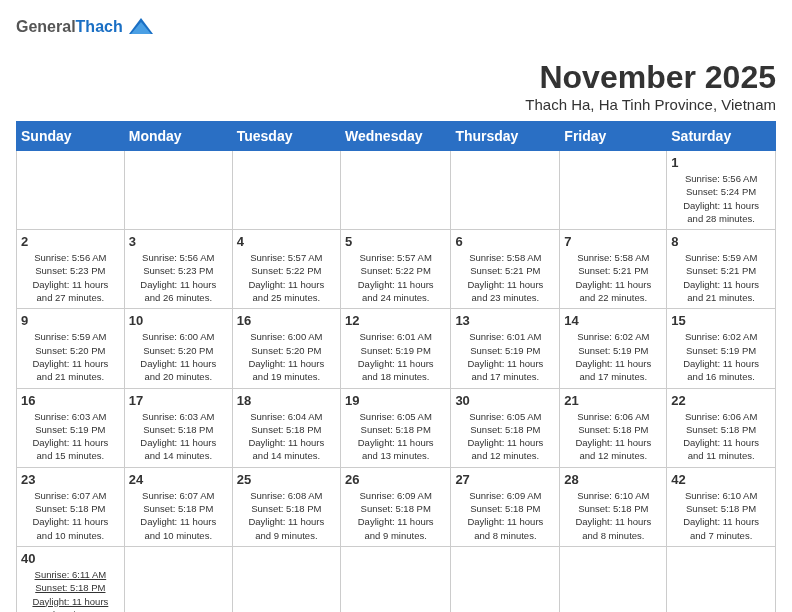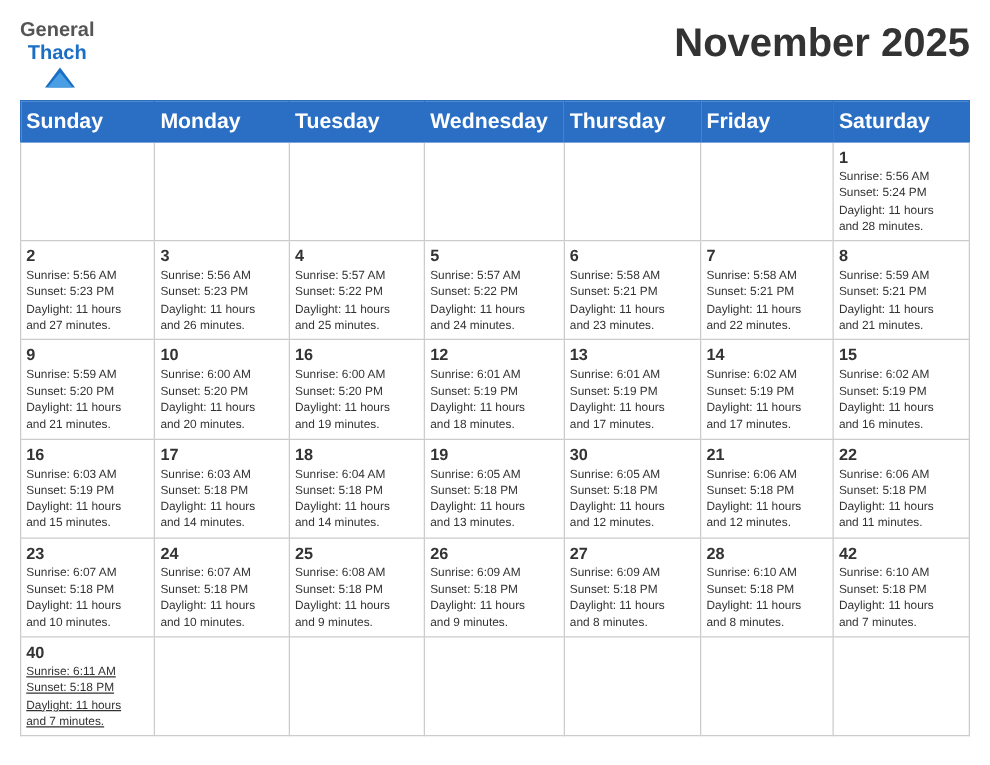--- a/index.html
+++ b/index.html
@@ -16,54 +16,54 @@
       align-items: flex-start;
       margin-bottom: 8px;
     }
     .logo {
       display: flex;
       flex-direction: column;
       align-items: flex-start;
     }
     .logo-text {
       display: flex;
-      align-items: center;
+      align-items: flex-end;
       font-size: 18px;
       font-weight: bold;
       color: #555;
-      flex-direction: column;
     }
     .logo-general { color: #555; font-size: 16px; }
     .logo-blue { color: #1a6fc4; font-size: 16px; }
     .logo-icon {
       width: 28px;
       height: 20px;
       margin-left: 4px;
     }
     .title-area {
       text-align: right;
+      margin-top: 43px;
     }
     .month-title {
       font-size: 32px;
       font-weight: bold;
       color: #333;
     }
     .location-title {
       font-size: 15px;
       color: #333;
     }
     .calendar-table {
       width: 100%;
       border-collapse: collapse;
       border: 1px solid #ccc;
     }
     .calendar-table th {
       background: #2a6fc4;
       color: #fff;
-      font-size: 17px;
+      font-size: 14px;
       padding: 6px 4px;
       text-align: left;
       border: 1px solid #2a6fc4;
     }
     .calendar-table td {
       vertical-align: top;
       border: 1px solid #ccc;
       padding: 4px;
       width: 113px;
       min-height: 80px;
@@ -75,20 +75,21 @@
       font-size: 13px;
       font-weight: bold;
       color: #333;
       display: block;
       margin-bottom: 2px;
     }
     .day-info {
       font-size: 9.5px;
       line-height: 1.4;
       color: #333;
+      text-align: center;
     }
     .empty-cell {
       background: #f9f9f9;
     }
     tr { }
   </style>
 </head>
 <body>
 
 <div class="header-area">
@@ -97,20 +98,21 @@
       <span class="logo-general">General</span>
       <span class="logo-blue">Thach</span>
       <svg class="logo-icon" viewBox="0 0 28 20">
         <polygon points="14,2 26,18 2,18" fill="#1a6fc4"></polygon>
         <polygon points="14,6 24,18 4,18" fill="#4a9fe4"></polygon>
       </svg>
     </div>
   </div>
   <div class="title-area">
     <div class="month-title">November 2025</div>
+    <div class="location-title">Thach Ha, Ha Tinh Province, Vietnam</div>
   </div>
 </div>
 
 <table class="calendar-table">
   <thead>
     <tr>
     <th>Sunday</th>
         <th>Monday</th>
         <th>Tuesday</th>
         <th>Wednesday</th>

